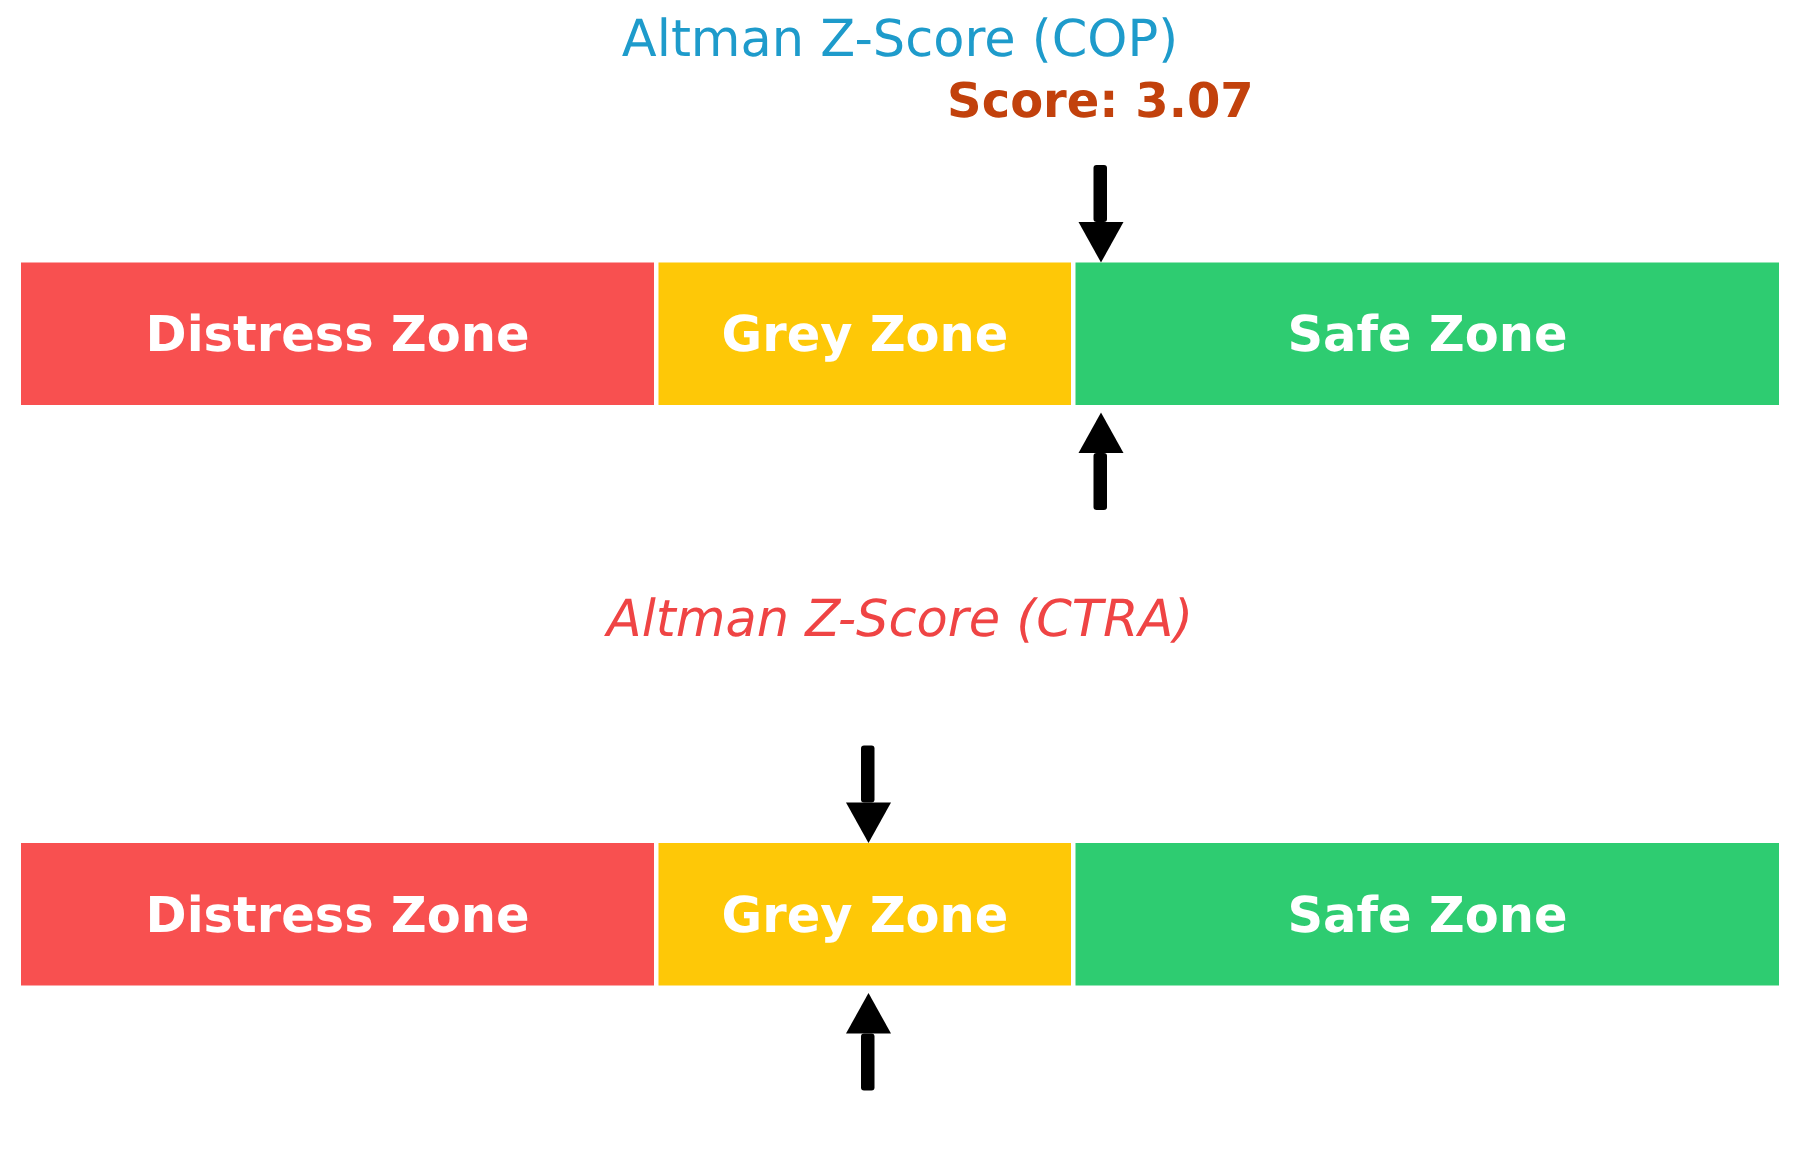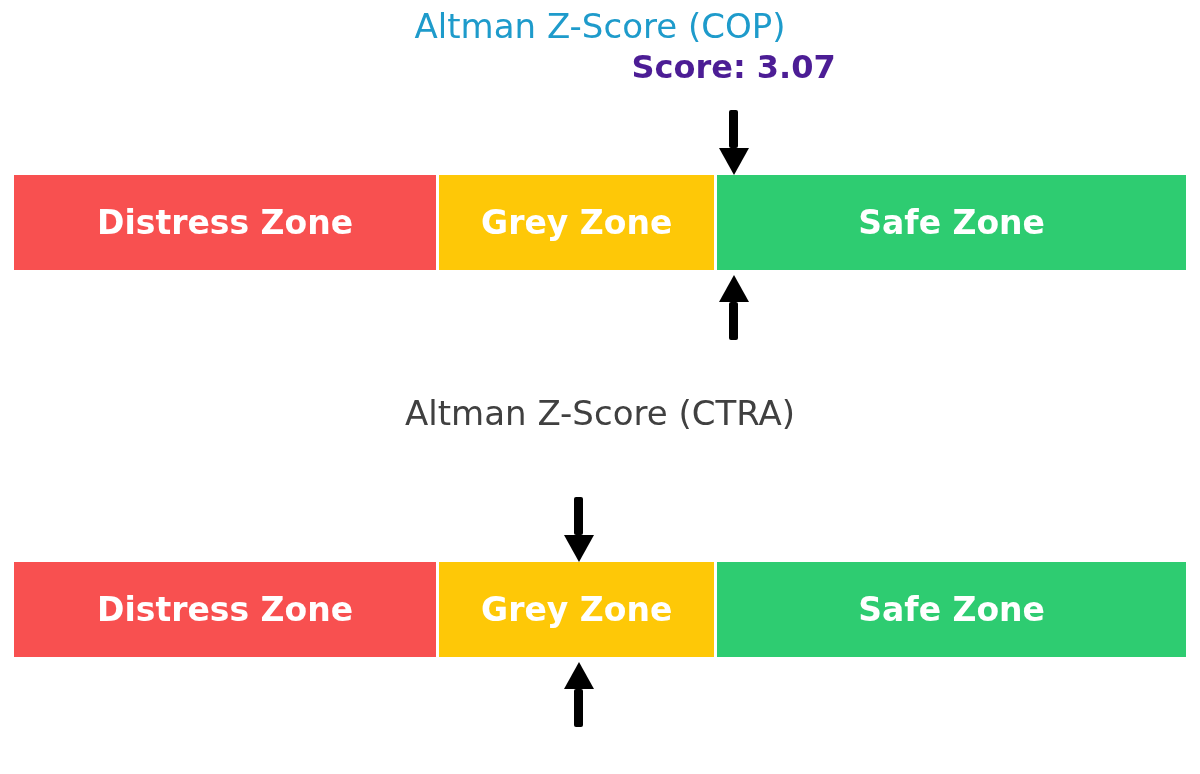--- a/index.html
+++ b/index.html
@@ -30,21 +30,21 @@
     position: absolute;
     top: 0; left: 14px; width: 1172px; height: 345px;
     pointer-events: none;
   }
   .anchored { position: absolute; transform: translateX(-50%); }
 
   .score-label {
     top: 50px;
     font-size: 32px;
     font-weight: 700;
-    color: #4c1d95;
+    color: #c2410c;
     line-height: 1.1;
     white-space: nowrap;
   }
 
   .arrow { display: flex; flex-direction: column; align-items: center; }
   .arrow-down { top: 110px; height: 65px; }
   .arrow-up   { top: 275px; height: 65px; }
   .arrow .shaft { width: 9px; height: 38px; background: #000; border-radius: 2px; }
   .arrow .head-down {
     width: 0; height: 0;
@@ -104,21 +104,21 @@
       <div class="zone-seg" style="flex-grow: 1.18; flex-basis: 0px; background-color: rgb(254, 200, 7);">
         <span class="zone-label">Grey Zone</span>
       </div>
       <div class="zone-seg" style="flex-grow: 2.01; flex-basis: 0px; background-color: rgb(46, 204, 113);">
         <span class="zone-label">Safe Zone</span>
       </div>
     </div>
   </section>
 
   <section class="chart chart-1">
-    <h2 class="chart-title" style="color: #404040;">Altman Z-Score (CTRA)</h2>
+    <h2 class="chart-title" style="color: #ef4444; font-style: italic;">Altman Z-Score (CTRA)</h2>
     <div class="anchor-layer">
       <div class="arrow arrow-down anchored" style="left: 48.2%;">
         <span class="shaft"></span>
         <span class="head-down"></span>
       </div>
       <div class="arrow arrow-up anchored" style="left: 48.2%;">
         <span class="head-up"></span>
         <span class="shaft"></span>
       </div>
     </div>

